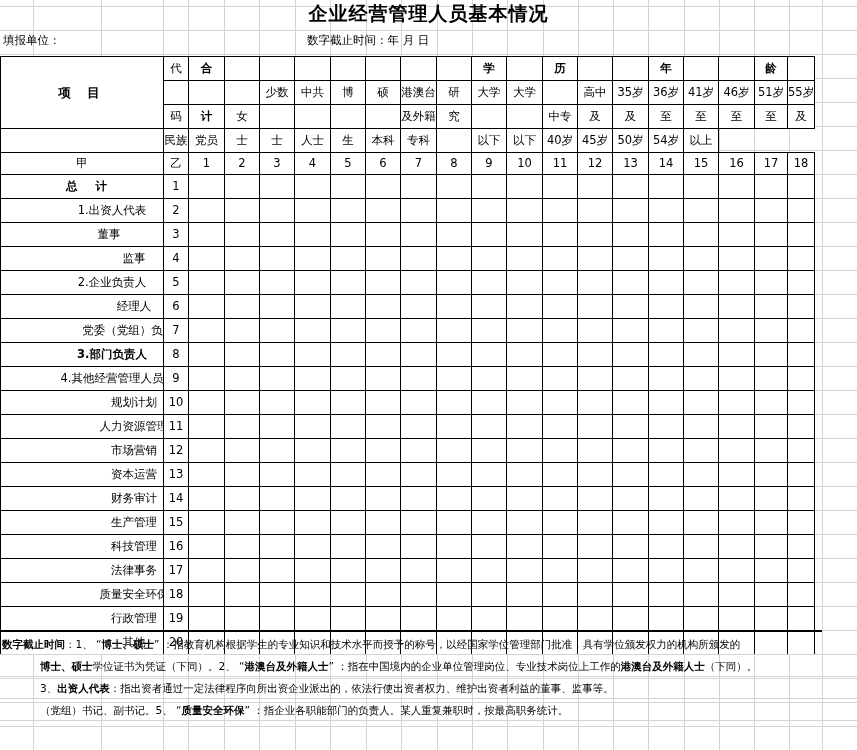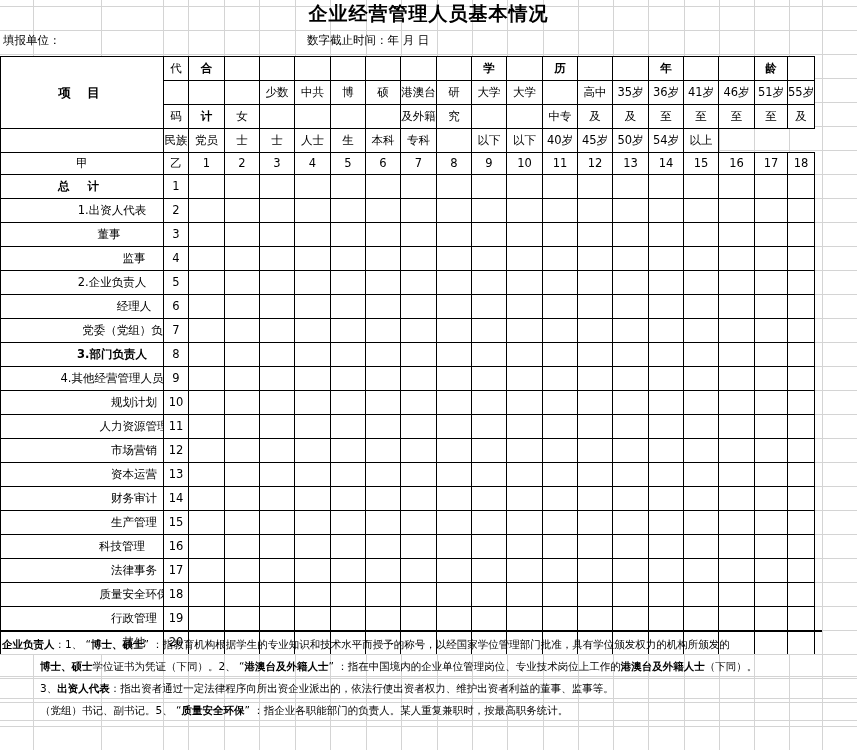--- a/index.html
+++ b/index.html
@@ -288,21 +288,21 @@
           <td class="thick-r">12</td>
           <td>13</td>
           <td>14</td>
           <td>15</td>
           <td>16</td>
           <td>17</td>
           <td class="thick-r">18</td>
         </tr>
         <tr style="height: 24px;">
           <td class="thick-l">
-            <span class="rowlabel b" style="padding-left: 0px;">总    计</span>
+            <span class="rowlabel b" style="padding-left: 0px; margin-left: 8px;">总    计</span>
           </td>
           <td>1</td>
           <td></td>
           <td></td>
           <td></td>
           <td></td>
           <td></td>
           <td></td>
           <td class="thick-r"></td>
           <td></td>
@@ -648,21 +648,21 @@
           <td class="thick-r"></td>
           <td></td>
           <td></td>
           <td></td>
           <td></td>
           <td></td>
           <td class="thick-r"></td>
         </tr>
         <tr style="height: 24px;">
           <td class="thick-l">
-            <span class="rowlabel" style="padding-left: 40px;">科技管理</span>
+            <span class="rowlabel" style="padding-left: 52px;">科技管理</span>
           </td>
           <td>16</td>
           <td></td>
           <td></td>
           <td></td>
           <td></td>
           <td></td>
           <td></td>
           <td class="thick-r"></td>
           <td></td>
@@ -771,19 +771,19 @@
           <td class="thick-b"></td>
           <td class="thick-b"></td>
           <td class="thick-b"></td>
           <td class="thick-b thick-r"></td>
         </tr>
       </tbody>
   </table>
 
   <div class="notes">
     <div class="thickline"></div>
-    <div class="nline"><b>企业负责人</b>：1、 “<b>博士、硕士</b>” ：指教育机构根据学生的专业知识和技术水平而授予的称号，以经国家学位管理部门批准，具有学位颁发权力的机构所颁发的</div>
+    <div class="nline"><b>数字截止时间</b>：1、 “<b>博士、硕士</b>” ：指教育机构根据学生的专业知识和技术水平而授予的称号，以经国家学位管理部门批准，具有学位颁发权力的机构所颁发的</div>
     <div class="nline indent"><b>博士、硕士</b>学位证书为凭证（下同）。2、 “<b>港澳台及外籍人士</b>” ：指在中国境内的企业单位管理岗位、专业技术岗位上工作的<b>港澳台及外籍人士</b>（下同）。</div>
     <div class="nline indent">3、<b>出资人代表</b>：指出资者通过一定法律程序向所出资企业派出的，依法行使出资者权力、维护出资者利益的董事、监事等。</div>
     <div class="nline indent">（党组）书记、副书记。5、 “<b>质量安全环保</b>” ：指企业各职能部门的负责人。某人重复兼职时，按最高职务统计。</div>
   </div>
 
 </div>
 
 </body></html>

